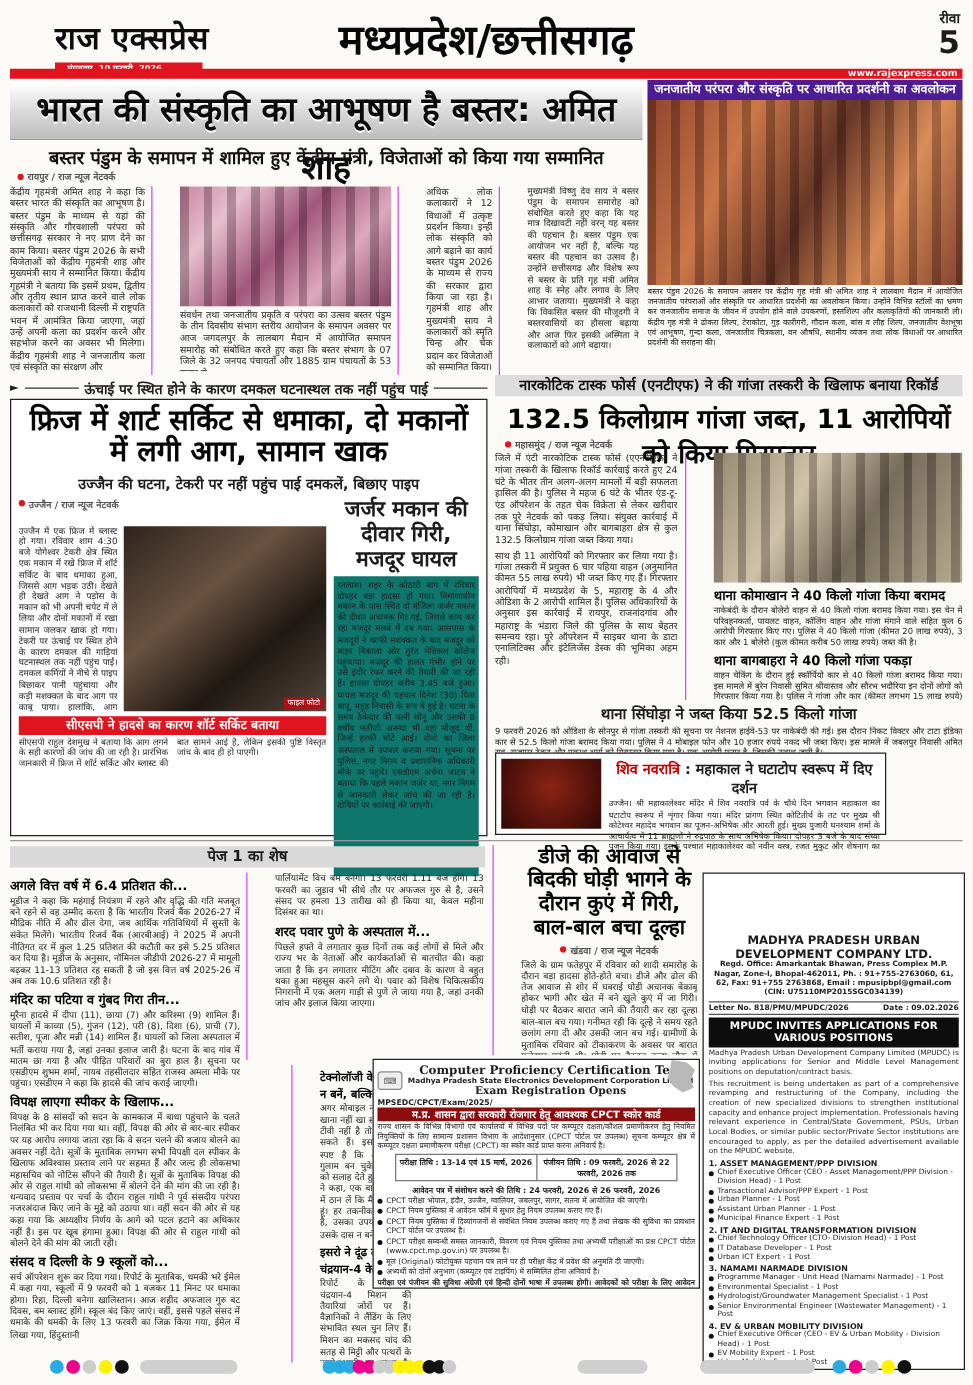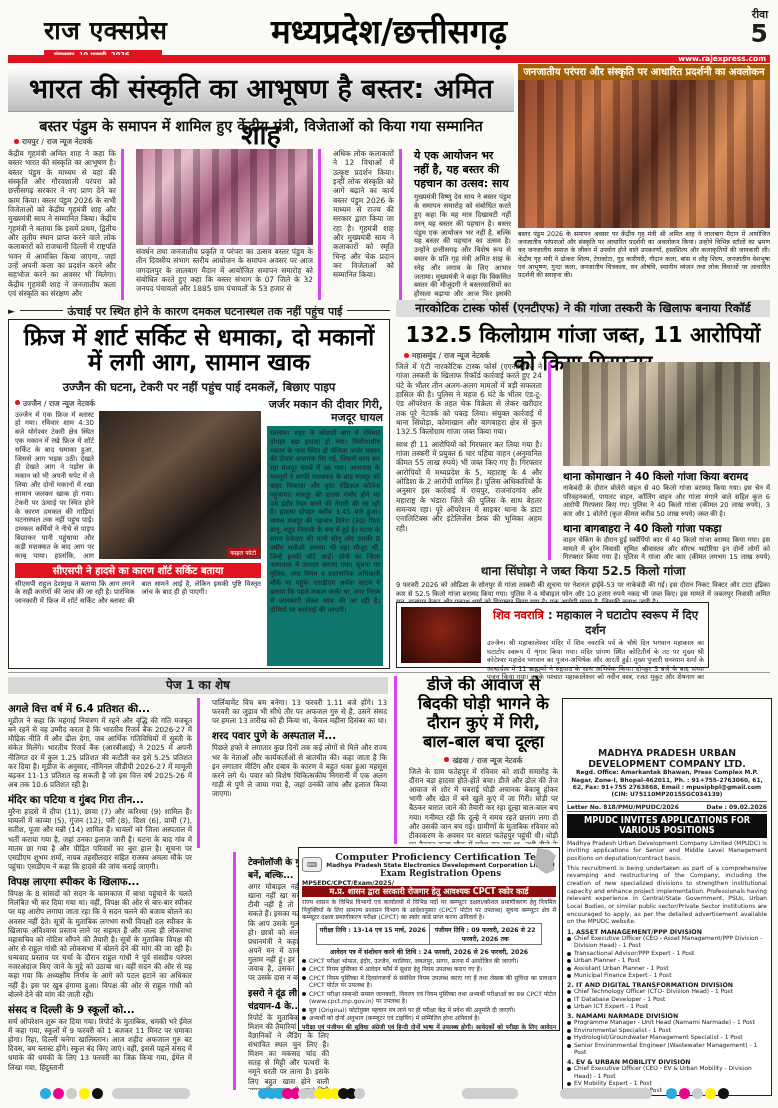--- a/index.html
+++ b/index.html
@@ -23,52 +23,52 @@
   .red-rule { background:#e0141e; height:8px; }
   .website { position:absolute; right:4px; top:-1px; color:#fff; font-size:7.5px; font-weight:bold; }
 
   
   .lead-band { background:linear-gradient(180deg,#ffffff 0%,#dedede 45%,#bdbdbd 100%);
                text-align:center; font-size:27px; font-weight:bold; color:#0a0a0a;
                line-height:46px; text-shadow:0 1px 0 #fff; border-bottom:1px solid #999;}
   .lead-sub { text-align:center; font-size:14.5px; font-weight:bold; color:#111; }
   .byline { display:flex; align-items:center; gap:3px; font-size:7.5px; font-weight:bold; color:#555; }
   .byline .dot { width:5px; height:5px; border-radius:50%; background:#e0141e; }
-  .col-rule { border-left:3px solid #d946ef; padding-left:12px; }
+  .col-rule { border-left:1px solid #d946ef; padding-left:22px; }
   .subart-head { font-size:11px; font-weight:bold; color:#000; line-height:1.25; margin-bottom:3px; }
 
   .photo { position:relative; }
   .photo.award { background:linear-gradient(130deg,#c97fa0,#e6bcca 22%,#9c4f74 48%,#dba4b8 72%,#7e3c5c); }
   .photo.award::after, .photo.exhibition::after, .photo.police::after {
     content:""; position:absolute; inset:0;
     background:repeating-linear-gradient(90deg, rgba(30,18,26,.28) 0 7px, rgba(255,255,255,.05) 7px 19px);
   }
   .photo.exhibition { background:linear-gradient(115deg,#8a3b22,#c8703f 28%,#5f2d1c 52%,#d8874e 74%,#7c3a24); }
   .photo.fire { background:linear-gradient(140deg,#2e241d,#6a5240 38%,#1f1813 68%,#54473c); }
   .photo.police { background:linear-gradient(120deg,#8d8066,#cdbfa4 34%,#6f6552 60%,#b3a78c); }
   .photo.mahakal { background:radial-gradient(circle at 50% 40%,#8a2416 0%,#5a140c 55%,#2e0805 100%); }
   .photo-label { position:absolute; right:2px; bottom:2px; background:#b01016; color:#fff;
                  font-size:6px; padding:0 3px; line-height:9px; }
 
-  .grey-kicker { background:#a16207; color:#fff; font-size:10px; font-weight:bold;
+  .grey-kicker { background:#4c1d95; color:#fff; font-size:10px; font-weight:bold;
                  text-align:center; line-height:16px; }
   .caption { font-size:6.3px; line-height:1.3; text-align:justify; color:#222; padding-top:2px; }
 
   
   .fire-kicker { display:flex; align-items:center; gap:5px; }
   .fire-kicker .line { flex:1; border-top:1.2px solid #333; }
   .fire-kicker .txt { font-size:11px; font-weight:bold; white-space:nowrap; }
   .fire-kicker .arr { font-size:9px; }
   .fire-box { border:1.2px solid #222; background:#fff; padding:5px 6px; }
   .fire-head { font-size:23px; font-weight:bold; text-align:center; line-height:1.1; color:#050505; }
   .fire-sub { font-size:11.5px; font-weight:bold; text-align:center; margin-top:3px; }
   .red-band { background:#e0141e; color:#fff; font-size:10px; font-weight:bold;
               text-align:center; line-height:15px; margin-top:4px; }
   .red-body { font-size:6.9px; line-height:1.28; text-align:justify; columns:2; column-gap:7px; margin-top:2px; }
-  .side-box-head { font-size:11px; font-weight:bold; text-align:right; line-height:1.2; margin-bottom:2px; }
+  .side-box-head { font-size:17px; font-weight:bold; text-align:center; line-height:1.2; margin-bottom:2px; }
   .side-box-body { background:#0f766e; padding:3px; font-size:6.8px; line-height:1.3; text-align:justify; }
 
   
   .drug-kicker { background:#dcdcdc; font-size:11.5px; font-weight:bold; text-align:center; line-height:17px; color:#111; }
   .drug-head { font-size:21px; font-weight:bold; text-align:center; color:#050505; }
   .mini-head { font-size:10.5px; font-weight:bold; color:#000; margin:3px 0 1px; }
   .mini-body { font-size:6.7px; line-height:1.28; text-align:justify; color:#222; }
   .sub3-head { font-size:12px; font-weight:bold; text-align:center; margin-bottom:2px; }
 
   
@@ -149,21 +149,20 @@
     <span>रायपुर / राज न्यूज नेटवर्क</span>
   </div>
   <div class="abs clip" style="left:8px; top:149px; width:506px; height:151px; display:flex; gap:5px;">
     <div class="bt clip" style="width:108px;">केंद्रीय गृहमंत्री अमित शाह ने कहा कि बस्तर भारत की संस्कृति का आभूषण है। बस्तर पंडुम के माध्यम से यहां की संस्कृति और गौरवशाली परंपरा को छत्तीसगढ़ सरकार ने नए प्राण देने का काम किया। बस्तर पंडुम 2026 के सभी विजेताओं को केंद्रीय गृहमंत्री शाह और मुख्यमंत्री साय ने सम्मानित किया। केंद्रीय गृहमंत्री ने बताया कि इसमें प्रथम, द्वितीय और तृतीय स्थान प्राप्त करने वाले लोक कलाकारों को राजधानी दिल्ली में राष्ट्रपति भवन में आमंत्रित किया जाएगा, जहां उन्हें अपनी कला का प्रदर्शन करने और सहभोज करने का अवसर भी मिलेगा। केंद्रीय गृहमंत्री शाह ने जनजातीय कला एवं संस्कृति का संरक्षण और</div>
     <div class="clip col-rule" style="width:192px;">
       <div class="photo award" style="width:100%; height:96px;"></div>
       <div class="bt clip" style="height:50px; margin-top:2px;">संवर्धन तथा जनजातीय प्रकृति व परंपरा का उत्सव बस्तर पंडुम के तीन दिवसीय संभाग स्तरीय आयोजन के समापन अवसर पर आज जगदलपुर के लालबाग मैदान में आयोजित समापन समारोह को संबोधित करते हुए कहा कि बस्तर संभाग के 07 जिले के 32 जनपद पंचायतों और 1885 ग्राम पंचायतों के 53 हजार से</div>
     </div>
     <div class="bt clip col-rule" style="width:76px;">अधिक लोक कलाकारों ने 12 विधाओं में उत्कृष्ट प्रदर्शन किया। इन्हीं लोक संस्कृति को आगे बढ़ाने का कार्य बस्तर पंडुम 2026 के माध्यम से राज्य की सरकार द्वारा किया जा रहा है। गृहमंत्री शाह और मुख्यमंत्री साय ने कलाकारों को स्मृति चिन्ह और चेक प्रदान कर विजेताओं को सम्मानित किया।</div>
     <div class="clip col-rule" style="width:112px;">
-      <div class="subart-head">ये एक आयोजन भर नहीं है, यह बस्तर की पहचान का उत्सव: साय</div>
       <div class="bt" style="font-size:7px;">मुख्यमंत्री विष्णु देव साय ने बस्तर पंडुम के समापन समारोह को संबोधित करते हुए कहा कि यह मात्र दिखावटी नहीं वरन् यह बस्तर की पहचान है। बस्तर पंडुम एक आयोजन भर नहीं है, बल्कि यह बस्तर की पहचान का उत्सव है। उन्होंने छत्तीसगढ़ और विशेष रूप से बस्तर के प्रति गृह मंत्री अमित शाह के स्नेह और लगाव के लिए आभार जताया। मुख्यमंत्री ने कहा कि विकसित बस्तर की मौजूदगी ने बस्तरवासियों का हौसला बढ़ाया और आज फिर इसकी अस्मिता ने कलाकारों को आगे बढ़ाया।</div>
     </div>
   </div>
 
   <div class="abs" style="left:518px; top:64px; width:252px;">
     <div class="grey-kicker">जनजातीय परंपरा और संस्कृति पर आधारित प्रदर्शनी का अवलोकन</div>
     <div class="photo exhibition" style="width:100%; height:148px;"></div>
     <div class="caption clip" style="height:66px;">बस्तर पंडुम 2026 के समापन अवसर पर केंद्रीय गृह मंत्री श्री अमित शाह ने लालबाग मैदान में आयोजित जनजातीय परंपराओं और संस्कृति पर आधारित प्रदर्शनी का अवलोकन किया। उन्होंने विभिन्न स्टॉलों का भ्रमण कर जनजातीय समाज के जीवन में उपयोग होने वाले उपकरणों, हस्तशिल्प और कलाकृतियों की जानकारी ली। केंद्रीय गृह मंत्री ने ढोकरा शिल्प, टेराकोटा, गुड़ कारीगरी, गौदान कला, बांस व लौह शिल्प, जनजातीय वेशभूषा एवं आभूषण, गुन्दा कला, जनजातीय चित्रकला, वन औषधि, स्थानीय व्यंजन तथा लोक विधाओं पर आधारित प्रदर्शनी की सराहना की।</div>
   </div>
 
@@ -171,21 +170,21 @@
     <span class="arr">►</span>
     <span class="line"></span>
     <span class="txt">ऊंचाई पर स्थित होने के कारण दमकल घटनास्थल तक नहीं पहुंच पाई</span>
     <span class="line"></span>
   </div>
   <div class="abs fire-box" style="left:8px; top:319px; width:382px; height:350px;">
     <div class="fire-head">फ्रिज में शार्ट सर्किट से धमाका, दो मकानों में लगी आग, सामान खाक</div>
     <div class="fire-sub">उज्जैन की घटना, टेकरी पर नहीं पहुंच पाई दमकलें, बिछाए पाइप</div>
     <div style="display:flex; gap:6px; margin-top:4px;">
       <div style="width:246px;">
-        <div class="byline" style="margin-bottom:3px;">
+        <div class="byline" style="margin-bottom:13px;">
           <span class="dot"></span>
           <span>उज्जैन / राज न्यूज नेटवर्क</span>
         </div>
         <div style="display:flex; gap:5px;">
           <div class="bt clip" style="width:79px; height:148px; font-size:7px;">उज्जैन में एक फ्रिज में ब्लास्ट हो गया। रविवार शाम 4:30 बजे योगेश्वर टेकरी क्षेत्र स्थित एक मकान में रखे फ्रिज में शॉर्ट सर्किट के बाद धमाका हुआ, जिससे आग भड़क उठी। देखते ही देखते आग ने पड़ोस के मकान को भी अपनी चपेट में ले लिया और दोनों मकानों में रखा सामान जलकर खाक हो गया। टेकरी पर ऊंचाई पर स्थित होने के कारण दमकल की गाड़ियां घटनास्थल तक नहीं पहुंच पाईं। दमकल कर्मियों ने नीचे से पाइप बिछाकर पानी पहुंचाया और कड़ी मशक्कत के बाद आग पर काबू पाया। हालांकि, आग बुझने तक चार मकान पूरी तरह जल चुके थे।</div>
           <div class="photo fire" style="width:162px; height:148px;">
             <span class="photo-label">फाइल फोटो</span>
           </div>
         </div>
         <div class="red-band">सीएसपी ने हादसे का कारण शॉर्ट सर्किट बताया</div>

